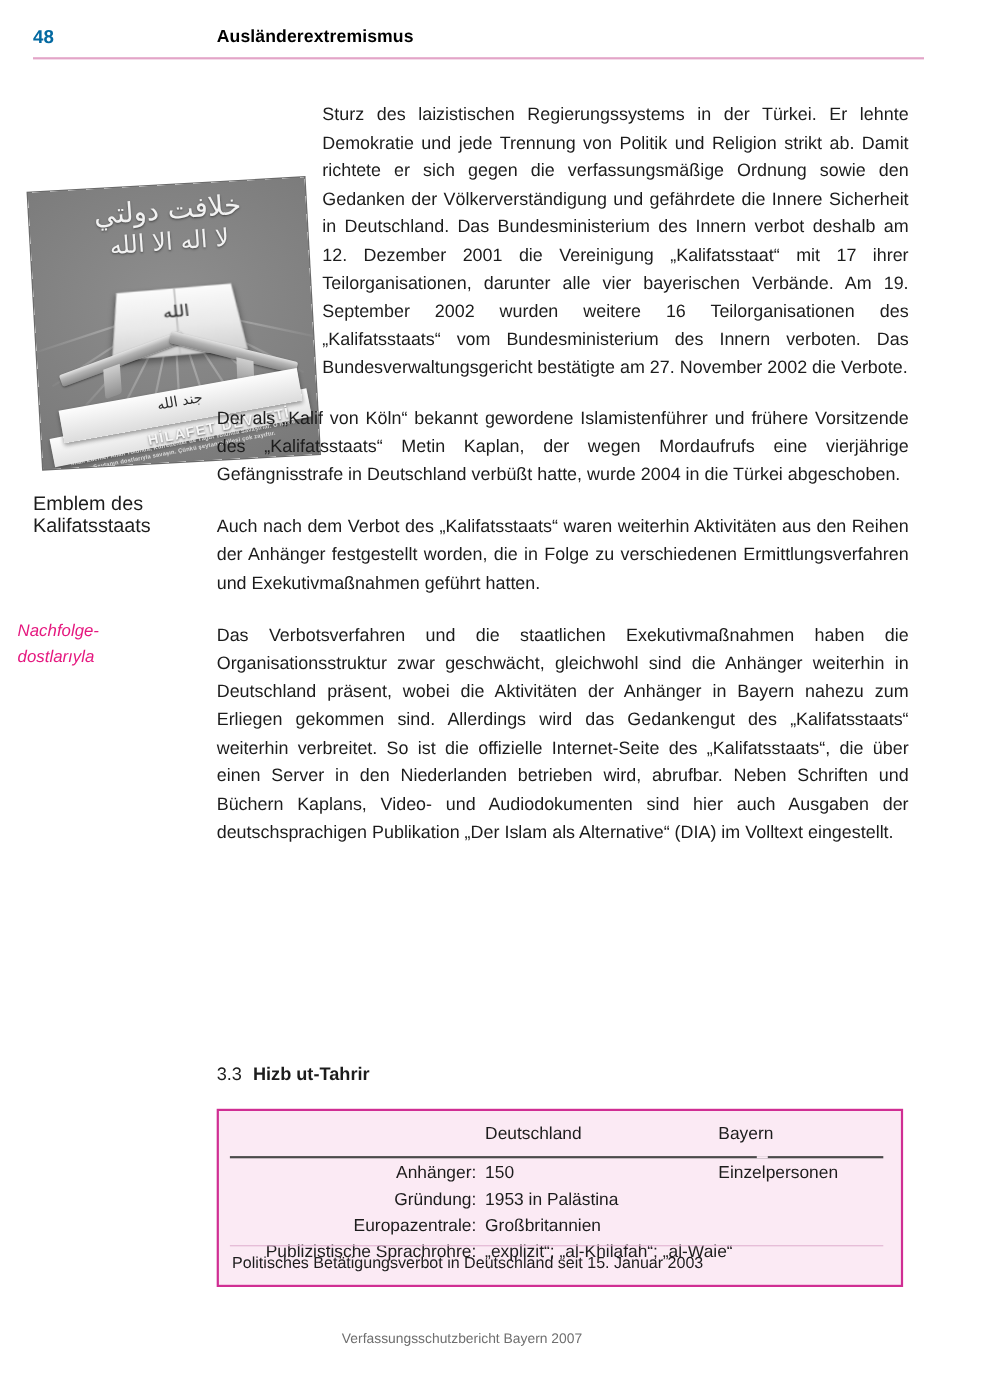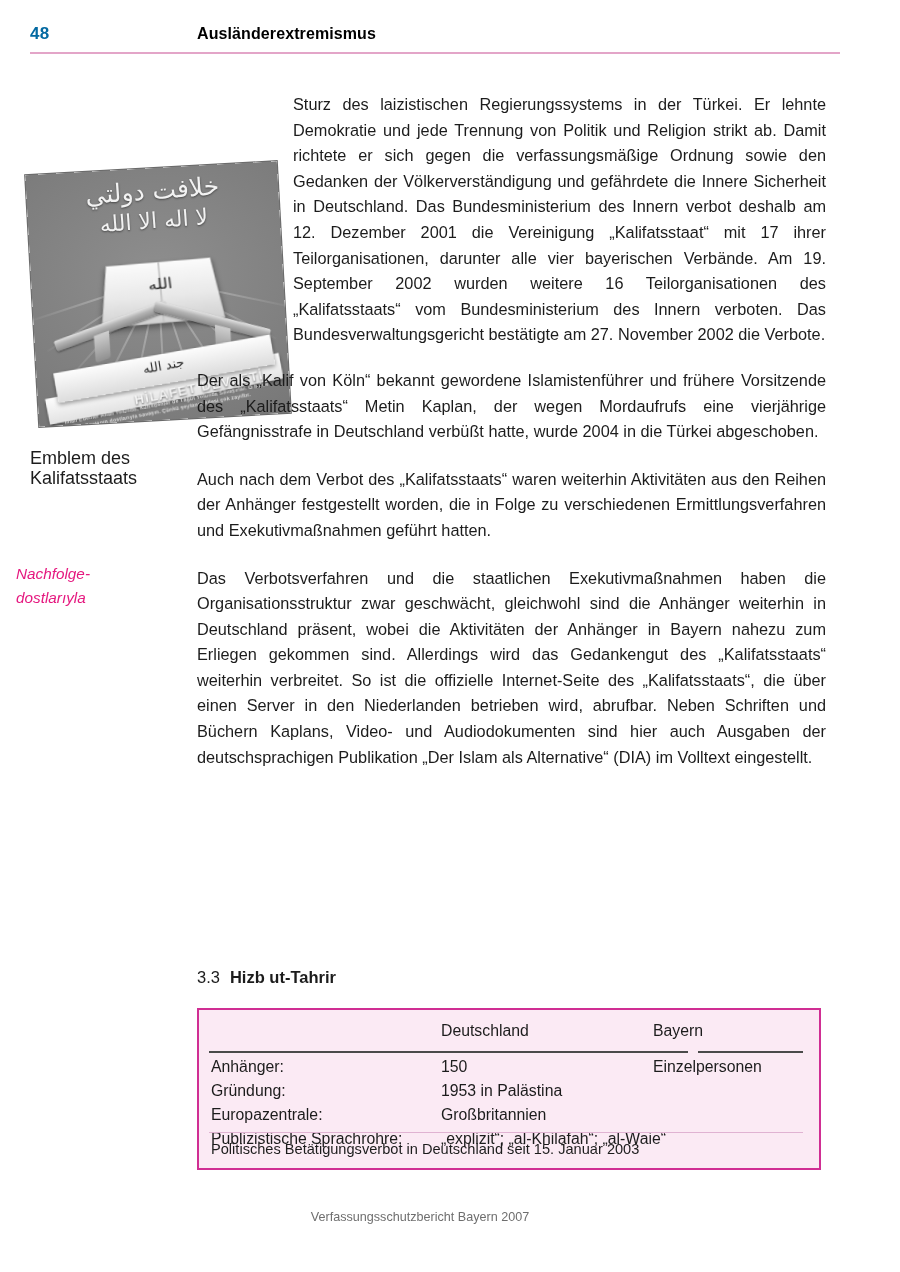--- a/index.html
+++ b/index.html
@@ -286,21 +286,21 @@
   .tbl-row {
     display: flex;
     align-items: baseline;
     font-size: 15.8px;
     line-height: 24px;
     color: #1c1c1c;
     padding-left: 12px;
   }
   .col-label {
     width: 230px;
-    text-align: left;
+    text-align: right;
     padding-right: 8px;
     box-sizing: border-box;
     flex: 0 0 230px;
   }
   .col-de {
     width: 212px;
     flex: 0 0 212px;
     text-align: left;
   }
   .col-by {

